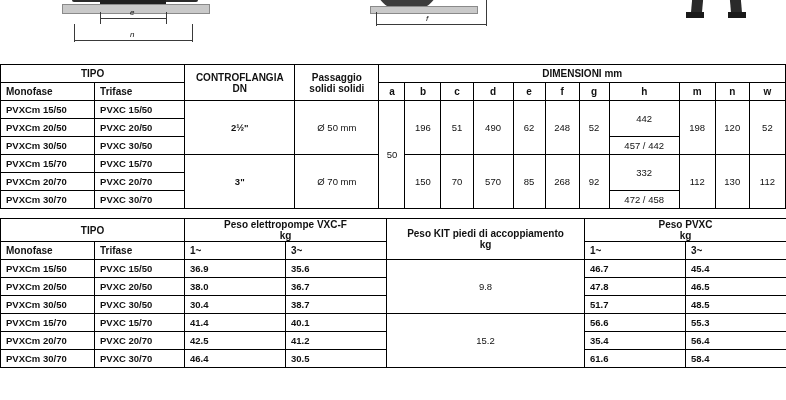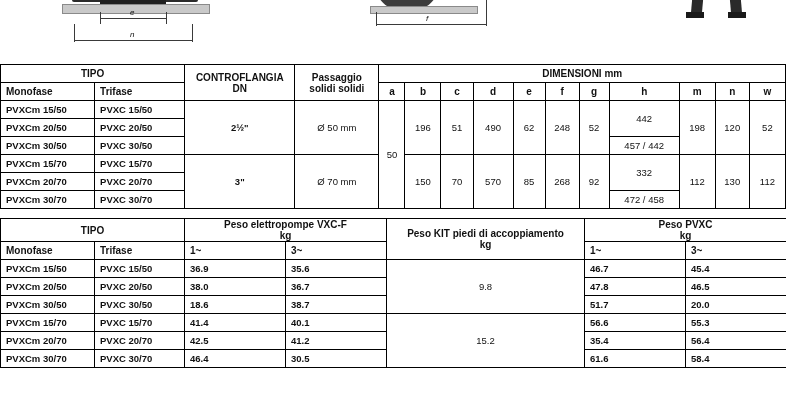--- a/index.html
+++ b/index.html
@@ -354,24 +354,24 @@
         <td class="leftcell">PVXCm 20/50</td>
         <td class="leftcell">PVXC 20/50</td>
         <td class="leftcell">38.0</td>
         <td class="leftcell">36.7</td>
         <td class="leftcell">47.8</td>
         <td class="leftcell">46.5</td>
       </tr>
       <tr>
         <td class="leftcell">PVXCm 30/50</td>
         <td class="leftcell">PVXC 30/50</td>
-        <td class="leftcell">18.6</td>
+        <td class="leftcell">30.4</td>
         <td class="leftcell">38.7</td>
         <td class="leftcell">51.7</td>
-        <td class="leftcell">20.0</td>
+        <td class="leftcell">48.5</td>
       </tr>
       <tr>
         <td class="leftcell">PVXCm 15/70</td>
         <td class="leftcell">PVXC 15/70</td>
         <td class="leftcell">41.4</td>
         <td class="leftcell">40.1</td>
         <td rowspan="3">15.2</td>
         <td class="leftcell">56.6</td>
         <td class="leftcell">55.3</td>
       </tr>

